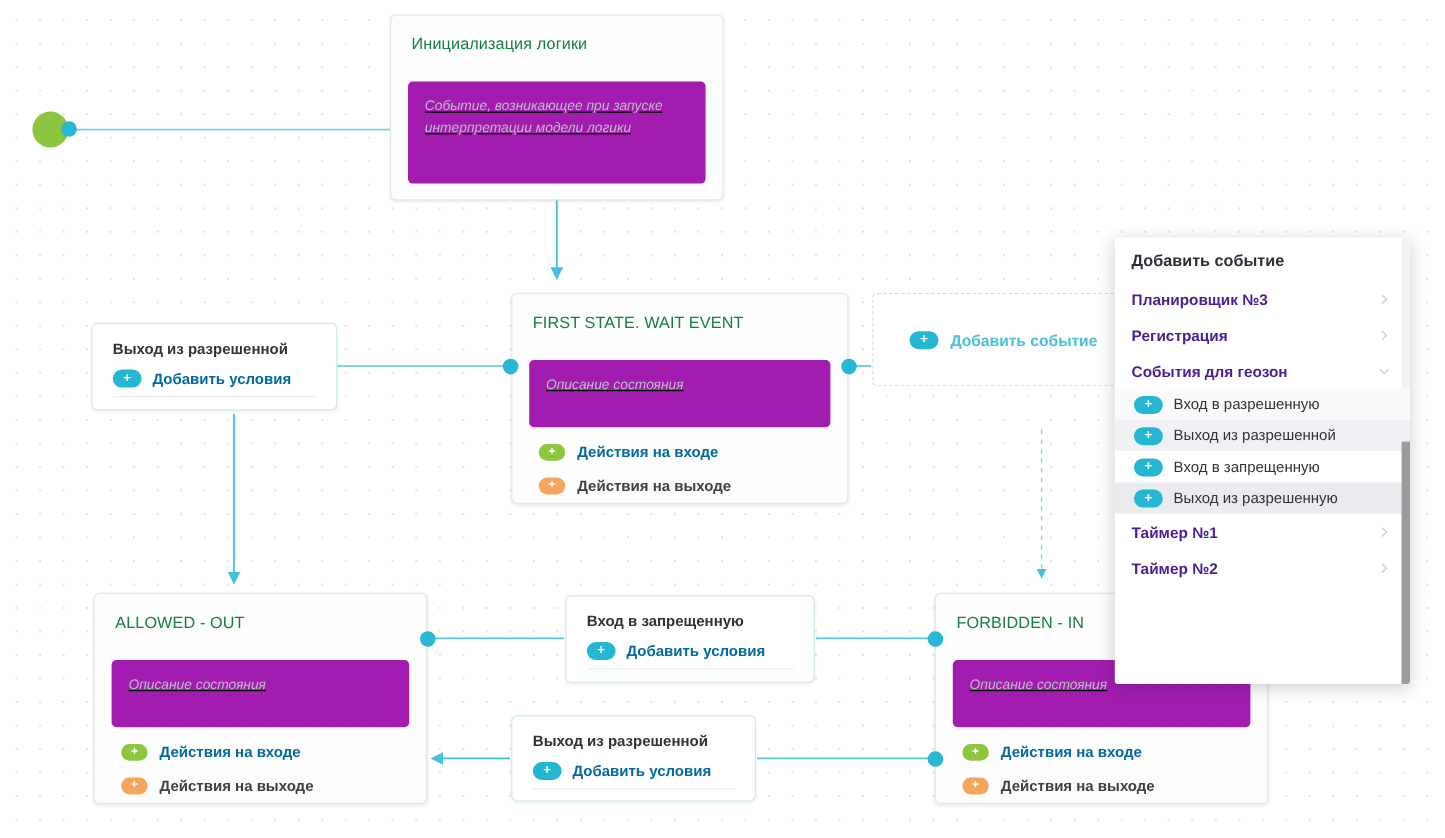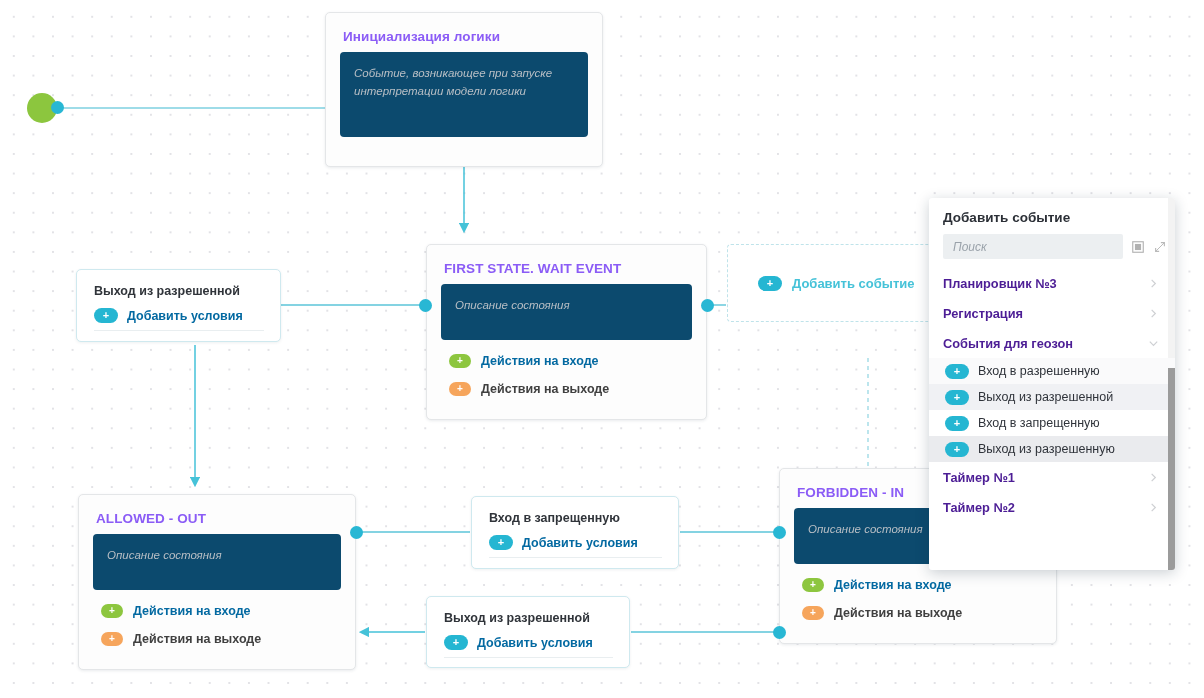--- a/index.html
+++ b/index.html
@@ -24,31 +24,32 @@
   
   .state-node {
     position: absolute;
     background: #fdfdfd;
     border: 1px solid #e4e6e8;
     border-radius: 5px;
     box-shadow: 0 1px 3px rgba(40,60,80,.10);
   }
   .state-title {
     font-size: 13.5px;
-    font-weight: bold;
-    color: #8b5cf6;
+    font-weight: normal;
+    color: #15803d;
     padding: 16px 0 0 17px;
     letter-spacing: .1px;
   }
   .state-desc {
-    margin: 8px 14px 0 14px;
+    margin: 24px 14px 0 14px;
     height: 56px;
-    background: #0c4a6e;
+    background: #a21caf;
     border-radius: 4px;
     padding: 11px 14px;
+    text-decoration: underline;
   }
   .state-desc span {
     font-size: 11.5px;
     font-style: italic;
     color: #b9bfc5;
   }
   .act-row { display: flex; align-items: center; gap: 10px; padding-left: 22px; margin-top: 14px; }
   .act-row .label { font-size: 12.5px; font-weight: 600; }
   .act-row.enter .label { color: #0369a1; }
   .act-row.exit  .label { color: #404040; }
@@ -260,21 +261,21 @@
   </div>
 
   <div class="cond-card" style="left:426px; top:596px; width:204px; height:72px;">
     <div class="cond-title">Выход из разрешенной</div>
     <div class="cond-add">
       <span class="pill cyan">+</span>
       <span class="label">Добавить условия</span>
     </div>
   </div>
 
-  <div class="state-node" style="left:779px; top:468px; width:278px; height:176px;">
+  <div class="state-node" style="left:779px; top:494px; width:278px; height:176px;">
     <div class="state-title">FORBIDDEN - IN</div>
     <div class="state-desc">
       <span>Описание состояния</span>
     </div>
     <div class="act-row enter">
       <span class="pill green">+</span>
       <span class="label">Действия на входе</span>
     </div>
     <div class="act-row exit">
       <span class="pill orange">+</span>
@@ -282,32 +283,20 @@
     </div>
   </div>
   <div class="port" style="left:773px; top:526px;"></div>
   <div class="port" style="left:773px; top:626px;"></div>
 
   <div id="dropdown">
     <div class="dd-scroll-track"></div>
 
     <div class="dd-title">Добавить событие</div>
 
-    <div class="dd-searchrow">
-      <input class="dd-search" type="text" placeholder="Поиск" style="">
-      <svg class="dd-icon" viewBox="0 0 16 16">
-        <rect x="2" y="2" width="12" height="12" fill="none" stroke="#555" stroke-width="1.3"></rect>
-        <rect x="4.5" y="4.5" width="7" height="7" fill="#555"></rect>
-      </svg>
-      <svg class="dd-icon" viewBox="0 0 16 16">
-        <path d="M9 3 L13 3 L13 7" fill="none" stroke="#666" stroke-width="1.3"></path>
-        <path d="M7 13 L3 13 L3 9" fill="none" stroke="#666" stroke-width="1.3"></path>
-        <path d="M13 3 L3 13" fill="none" stroke="#666" stroke-width="1.1"></path>
-      </svg>
-    </div>
 
     <div class="dd-list">
 
       <div class="dd-group">
         <span class="gname">Планировщик №3</span>
         <svg class="chev" viewBox="0 0 12 12">
           <path d="M4 2 L8 6 L4 10" fill="none" stroke="#8a8f96" stroke-width="1.3"></path>
         </svg>
       </div>
 

